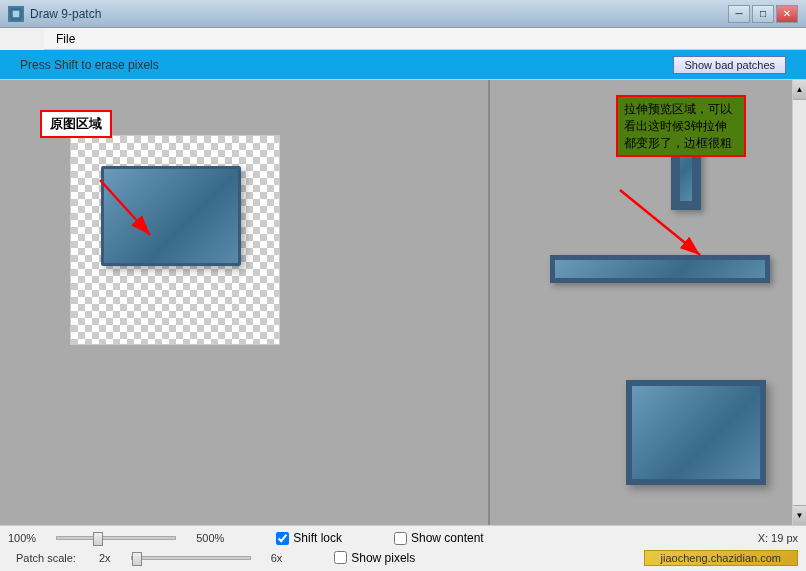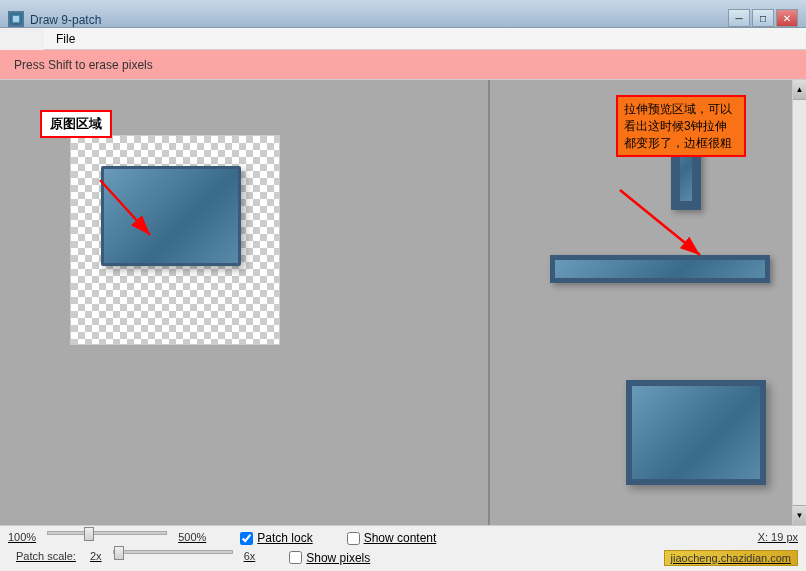--- a/index.html
+++ b/index.html
@@ -3,21 +3,21 @@
   <meta charset="utf-8">
   <style>
     * { box-sizing: border-box; margin: 0; padding: 0; }
     body { font-family: 'Segoe UI', Arial, sans-serif; font-size: 12px; background: #f0f0f0; width: 806px; height: 571px; overflow: hidden; }
     
     
     .title-bar {
       background: linear-gradient(to bottom, #c8d8e8, #a0b8d0);
       height: 28px;
       display: flex;
-      align-items: flex-end;
+      align-items: center;
       padding: 0 8px;
       border-bottom: 1px solid #8899aa;
       user-select: none;
     }
     .title-bar-icon {
       width: 16px; height: 16px;
       background: #4a7a9b;
       margin-right: 6px;
       display: flex; align-items: center; justify-content: center;
     }
@@ -50,25 +50,25 @@
       margin-left: 44px;
     }
     .menu-item {
       padding: 2px 8px;
       font-size: 12px;
       cursor: pointer;
     }
 
     
     .toolbar {
-      background: #fca5a5;
+      background: #0ea5e9;
       height: 30px;
       display: flex;
       align-items: center;
-      padding: 0 14px;
+      padding: 0 20px;
       border-bottom: 1px solid #ccc;
       gap: 16px;
     }
     .toolbar-text {
       font-size: 12px;
       color: #333;
     }
     .show-bad-btn {
       border: 1px solid #5577aa;
       background: linear-gradient(to bottom, #f0f0ff, #d8d8f0);
@@ -178,22 +178,22 @@
       height: 46px;
       background: #f0f0f0;
       border-top: 1px solid #ccc;
       display: flex;
       flex-direction: column;
       justify-content: space-around;
       padding: 3px 8px;
     }
     .status-row {
       display: flex;
-      gap: 7px;
-      text-decoration: underline;
+      align-items: center;
+      gap: 16px;
     }
     .zoom-label-left { font-size: 11px; color: #333; }
     .zoom-label-right { font-size: 11px; color: #333; }
     .slider-track {
       width: 120px;
       height: 4px;
       background: #ccc;
       border: 1px solid #aaa;
       position: relative;
       margin: 0 4px;
@@ -215,21 +215,21 @@
     }
     .status-right {
       font-size: 11px;
       color: #333;
       margin-left: auto;
     }
     
     
     .annotation-box-right {
       position: absolute;
-      background: #f97316;
+      background: #4d7c0f;
       border: 2px solid red;
       padding: 4px 6px;
       font-size: 12px;
       line-height: 1.4;
       color: #000;
       z-index: 10;
       width: 130px;
       right: 60px;
       top: 15px;
     }
@@ -259,20 +259,21 @@
   </div>
 </div>
 
 <div class="menu-bar">
   <div class="menu-item">File</div>
 </div>
 
 <div class="toolbar">
   <span class="toolbar-text">Press Shift to erase pixels</span>
   <div style="flex:1"></div>
+  <button class="show-bad-btn">Show bad patches</button>
 </div>
 
 <div class="main-area">
 
   <div class="left-panel">
 
     <div class="image-container-left checker-bg image-checker-left" style="position:absolute; left:70px; top:55px; width:210px; height:210px;">
 
       <div class="button-visual"></div>
     </div>
@@ -330,21 +331,21 @@
     <span class="zoom-label-left">100%</span>
     <div class="slider-track">
       <div class="slider-thumb"></div>
     </div>
     <span class="zoom-label-right">500%</span>
 
     <div style="width:20px;"></div>
 
     <div class="checkbox-group">
       <input type="checkbox" checked="" style="">
-      <label>Patch lock</label>
+      <label>Shift lock</label>
     </div>
 
     <div style="width:20px;"></div>
 
     <div class="checkbox-group">
       <input type="checkbox" style="">
       <label>Show content</label>
     </div>
 
     <span class="status-right">X: 19 px</span>
@@ -359,16 +360,16 @@
     <span class="zoom-label-right">6x</span>
 
     <div style="width:20px;"></div>
 
     <div class="checkbox-group">
       <input type="checkbox" style="">
       <label>Show pixels</label>
     </div>
 
     <div style="margin-left:auto; display:flex; align-items:center;">
-      <div style="background: linear-gradient(135deg, #e8c840, #d4a820); padding: 1px 6px; font-size:11px; color:#333; border:1px solid #b8901a;">jiaocheng.chazidian.com</div>
+      <div style="background: linear-gradient(135deg, #e8c840, #d4a820); padding: 1px 16px; font-size:11px; color:#333; border:1px solid #b8901a;">jiaocheng.chazidian.com</div>
     </div>
   </div>
 </div>
 
 </body></html>

